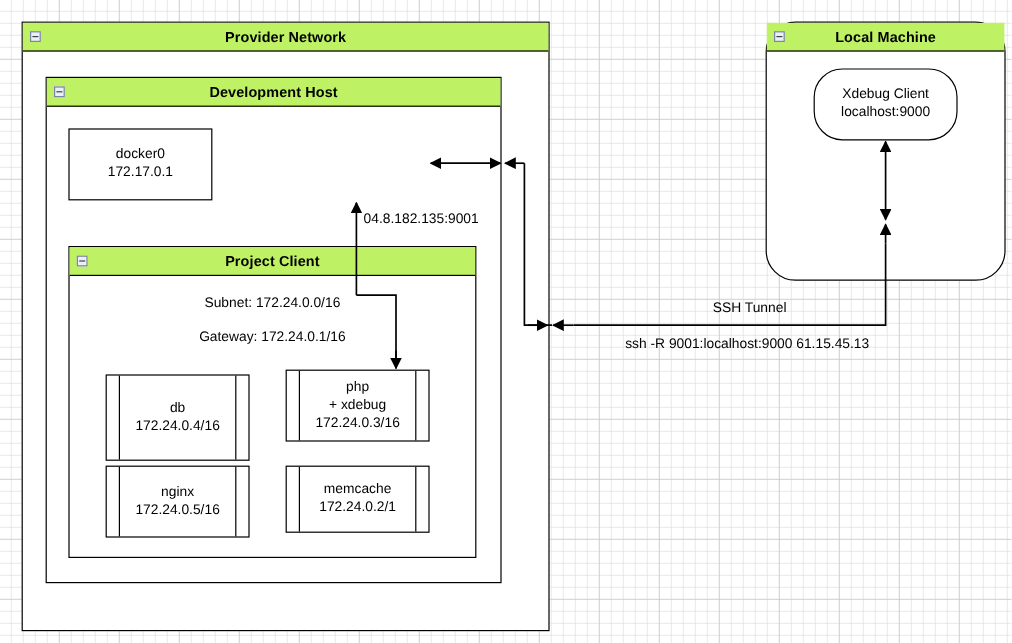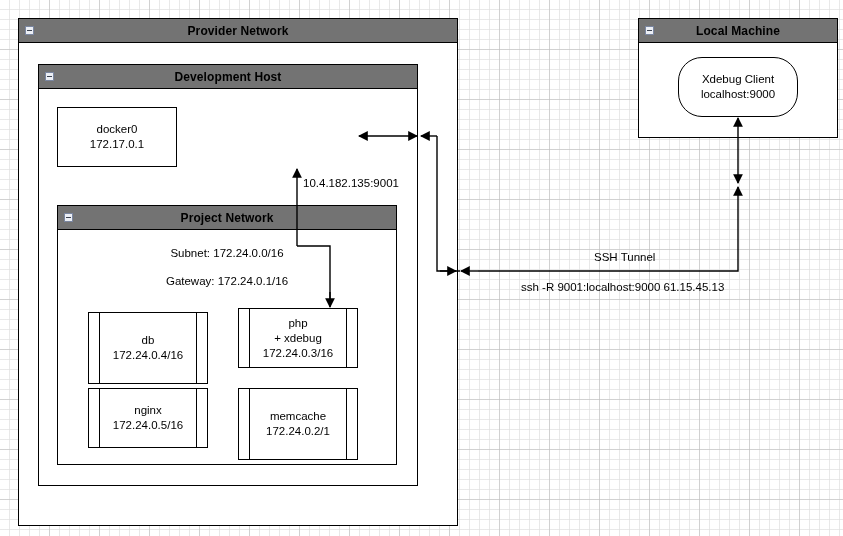--- a/index.html
+++ b/index.html
@@ -33,21 +33,21 @@
     background: #ffffff;
   }
   .frame-title {
     position: absolute;
     left: 0;
     top: 0;
     right: 0;
     height: 24px;
     box-sizing: border-box;
     border-bottom: 1px solid #000000;
-    background: #737373;
+    background: #bef264;
     display: flex;
     align-items: center;
     justify-content: center;
     font-weight: bold;
     font-size: 12px;
     letter-spacing: 0.1px;
     color: #000000;
   }
   .frame-body {
     position: absolute;
@@ -171,26 +171,26 @@
     <div class="frame-title">
       <span class="collapse-icon"></span>
       <span>Development Host</span>
     </div>
     <div class="frame-body"></div>
   </div>
 
   <div class="frame" id="project-network" style="left:57px; top:205px; width:340px; height:260px;">
     <div class="frame-title">
       <span class="collapse-icon"></span>
-      <span>Project Network</span>
-    </div>
-    <div class="frame-body"></div>
-  </div>
-
-  <div class="frame" id="local-machine" style="left:638px; top:18px; width:200px; height:120px;">
+      <span>Project Client</span>
+    </div>
+    <div class="frame-body"></div>
+  </div>
+
+  <div class="frame" id="local-machine" style="left:638px; top:18px; width:200px; height:216px;border-radius:25px;">
     <div class="frame-title">
       <span class="collapse-icon"></span>
       <span>Local Machine</span>
     </div>
     <div class="frame-body"></div>
   </div>
 
   <div class="center-label" style="left:97px; top:246px; width:260px;">Subnet: 172.24.0.0/16</div>
   <div class="center-label" style="left:97px; top:274px; width:260px;">Gateway: 172.24.0.1/16</div>
 
@@ -226,21 +226,21 @@
 
   <div class="proc" style="left:88px; top:388px; width:120px; height:60px;">
     <span class="bar bar-l"></span>
     <span class="bar bar-r"></span>
     <span class="proc-label">
       <span>nginx</span>
       <span>172.24.0.5/16</span>
     </span>
   </div>
 
-  <div class="proc" style="left:238px; top:388px; width:120px; height:72px;">
+  <div class="proc" style="left:238px; top:388px; width:120px; height:56px;">
     <span class="bar bar-l"></span>
     <span class="bar bar-r"></span>
     <span class="proc-label">
       <span>memcache</span>
       <span>172.24.0.2/1</span>
     </span>
   </div>
 
   <svg id="edges" viewBox="0 0 843 536" xmlns="http://www.w3.org/2000/svg">
     <defs>
@@ -267,19 +267,19 @@
     <line x1="738" y1="203" x2="738" y2="187" stroke="#000000" stroke-width="1.4" marker-end="url(#arrow-end)"></line>
 
     <line x1="738" y1="118" x2="738" y2="183" stroke="#000000" stroke-width="1.4" marker-start="url(#arrow-start)" marker-end="url(#arrow-end)"></line>
 
     <line x1="297" y1="246" x2="297" y2="169" stroke="#000000" stroke-width="1.4" marker-end="url(#arrow-end)"></line>
 
     <polyline points="297,246 330,246 330,303" fill="none" stroke="#000000" stroke-width="1.4"></polyline>
     <line x1="330" y1="292" x2="330" y2="307" stroke="#000000" stroke-width="1.4" marker-end="url(#arrow-end)"></line>
   </svg>
 
-  <div class="edge-label" style="left:303px; top:176px;">10.4.182.135:9001</div>
+  <div class="edge-label" style="left:303px; top:176px;">04.8.182.135:9001</div>
 
   <div class="edge-label" style="left:594px; top:250px;">SSH Tunnel</div>
 
   <div class="edge-label" style="left:521px; top:280px;">ssh -R 9001:localhost:9000 61.15.45.13</div>
 
 </div>
 
 </body></html>

